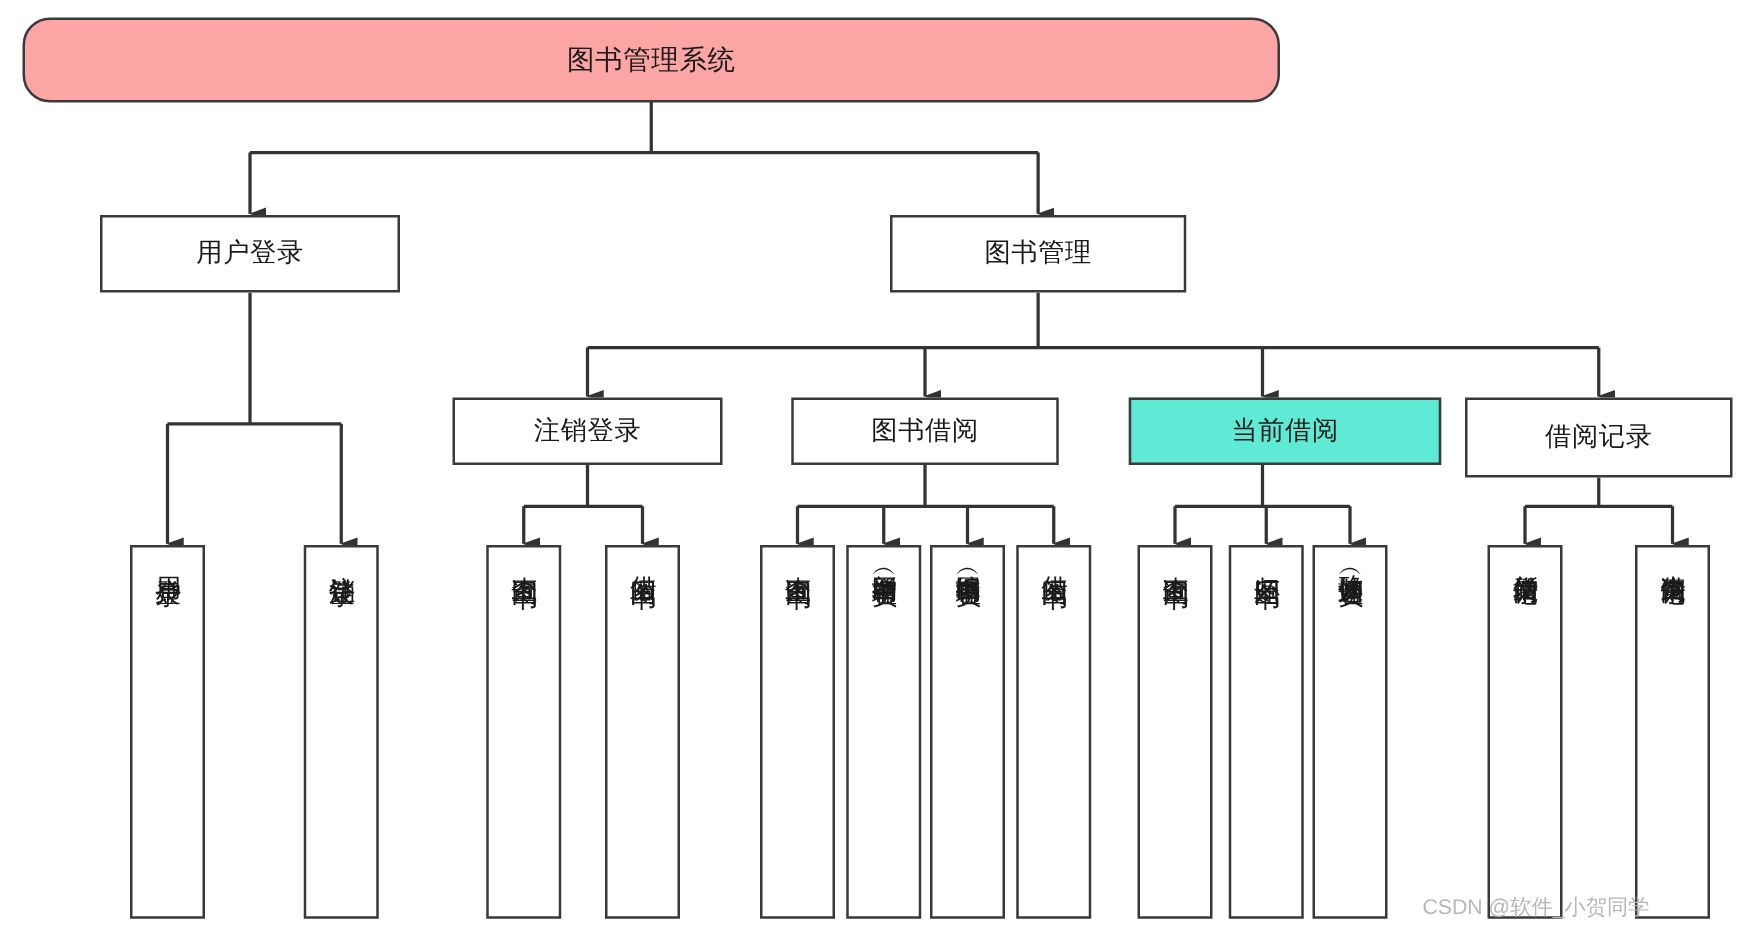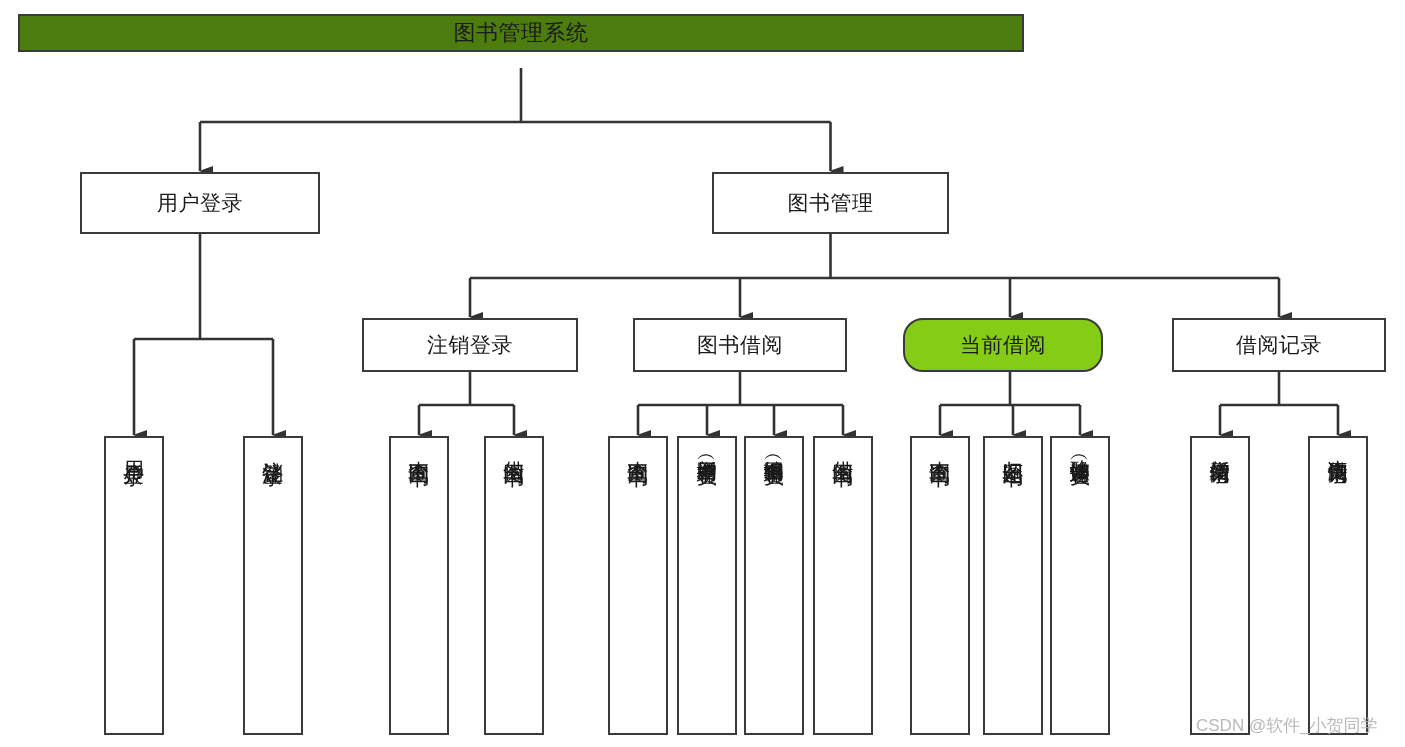--- a/index.html
+++ b/index.html
@@ -117,39 +117,39 @@
         <path d="M 1013 405 L 1013 435" marker-end="url(#arrow)"></path>
         <path d="M 1080 405 L 1080 435" marker-end="url(#arrow)"></path>
         <path d="M 1279 372 L 1279 405"></path>
         <path d="M 1220 405 L 1338 405"></path>
         <path d="M 1220 405 L 1220 435" marker-end="url(#arrow)"></path>
         <path d="M 1338 405 L 1338 435" marker-end="url(#arrow)"></path>
       </g>
   </svg>
 
   <div id="node-layer">
-      <div class="node horiz root" style="left: 18px; top: 14px; width: 1006px; height: 38px; border-color: rgb(58, 58, 58); background: #4d7c0f;">
+      <div class="node horiz root" style="left: 18px; top: 14px; width: 1006px; height: 68px; border-color: rgb(58, 58, 58); background: #fca5a5; border-radius: 22px;">
         <span class="label">图书管理系统</span>
       </div>
       <div class="node horiz" style="left: 80px; top: 172px; width: 240px; height: 62px; border-color: rgb(58, 58, 58); background: rgb(255, 255, 255);">
         <span class="label">用户登录</span>
       </div>
       <div class="node horiz" style="left: 712px; top: 172px; width: 237px; height: 62px; border-color: rgb(58, 58, 58); background: rgb(255, 255, 255); justify-content: center;">
         <span class="label">图书管理</span>
       </div>
       <div class="node horiz" style="left: 362px; top: 318px; width: 216px; height: 54px; border-color: rgb(58, 58, 58); background: rgb(255, 255, 255);">
         <span class="label">注销登录</span>
       </div>
       <div class="node horiz" style="left: 633px; top: 318px; width: 214px; height: 54px; border-color: rgb(58, 58, 58); background: rgb(255, 255, 255);">
         <span class="label">图书借阅</span>
       </div>
-      <div class="node horiz" style="left: 903px; top: 318px; width: 200px; height: 54px; border-color: rgb(58, 58, 58); background: #84cc16; border-radius: 20px;">
+      <div class="node horiz" style="left: 903px; top: 318px; width: 250px; height: 54px; border-color: rgb(58, 58, 58); background: #5eead4;">
         <span class="label">当前借阅</span>
       </div>
-      <div class="node horiz" style="left: 1172px; top: 318px; width: 214px; height: 54px; border-color: rgb(58, 58, 58); background: rgb(255, 255, 255);">
+      <div class="node horiz" style="left: 1172px; top: 318px; width: 214px; height: 64px; border-color: rgb(58, 58, 58); background: rgb(255, 255, 255);">
         <span class="label">借阅记录</span>
       </div>
       <div class="node vert" style="left: 104px; top: 436px; width: 60px; height: 299px; border-color: rgb(58, 58, 58); background: rgb(255, 255, 255);">
         <span class="label">用户登录</span>
       </div>
       <div class="node vert" style="left: 243px; top: 436px; width: 60px; height: 299px; border-color: rgb(58, 58, 58); background: rgb(255, 255, 255);">
         <span class="label">注销登录</span>
       </div>
       <div class="node vert" style="left: 389px; top: 436px; width: 60px; height: 299px; border-color: rgb(58, 58, 58); background: rgb(255, 255, 255);">
         <span class="label">查询图书</span>
@@ -179,14 +179,14 @@
         <span class="label">确认归还（管理员）</span>
       </div>
       <div class="node vert tall-text" style="left: 1190px; top: 436px; width: 60px; height: 299px; border-color: rgb(58, 58, 58); background: rgb(255, 255, 255);">
         <span class="label">新增借阅记录</span>
       </div>
       <div class="node vert tall-text" style="left: 1308px; top: 436px; width: 60px; height: 299px; border-color: rgb(58, 58, 58); background: rgb(255, 255, 255);">
         <span class="label">查询借阅记录</span>
       </div>
     </div>
 
-  <div class="watermark" style="left:1196px; top:714px;">CSDN @软件_小贺同学</div>
+  <div class="watermark" style="left:1138px; top:714px;">CSDN @软件_小贺同学</div>
 </div>
 
 </body></html>

